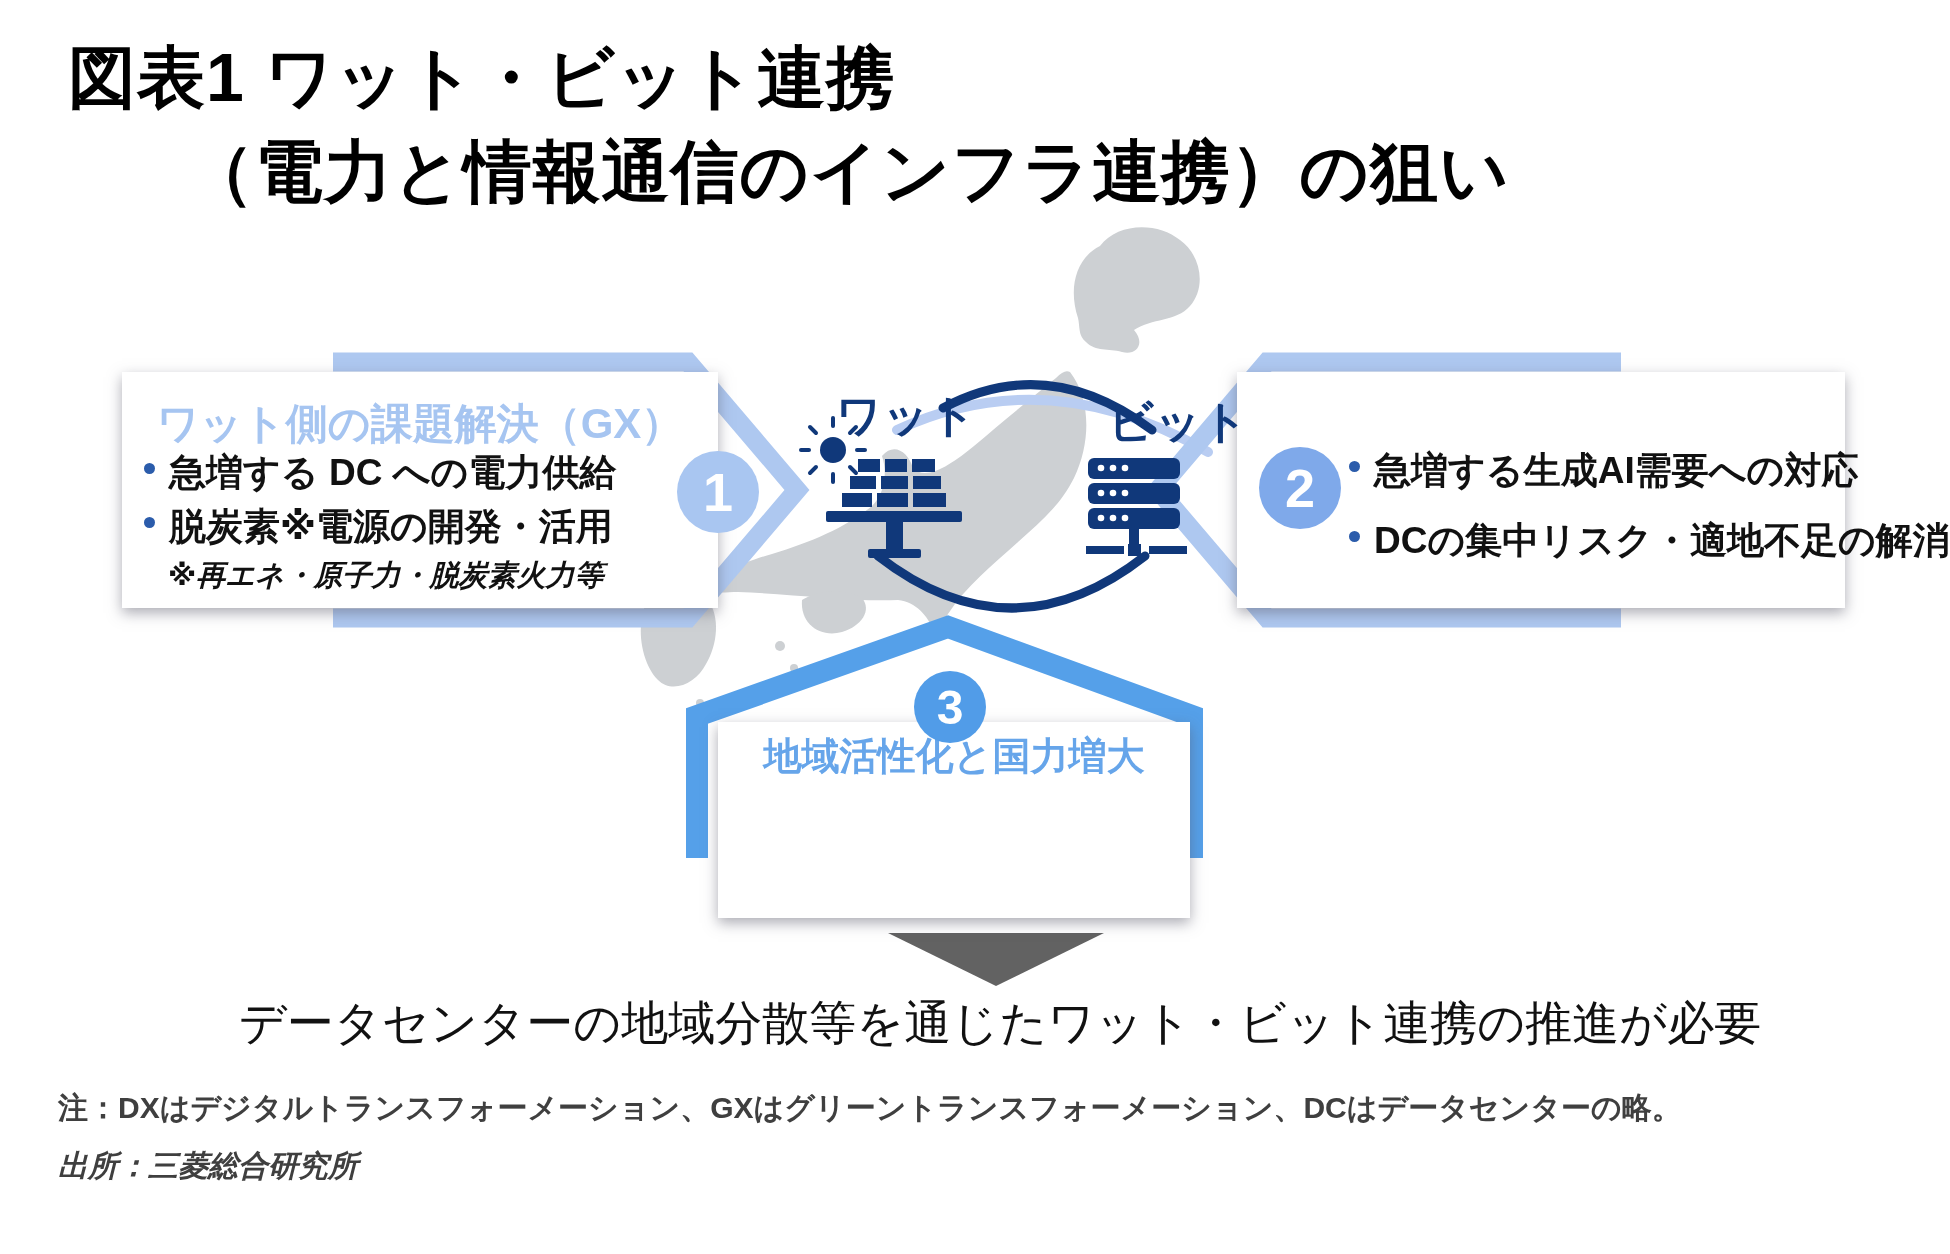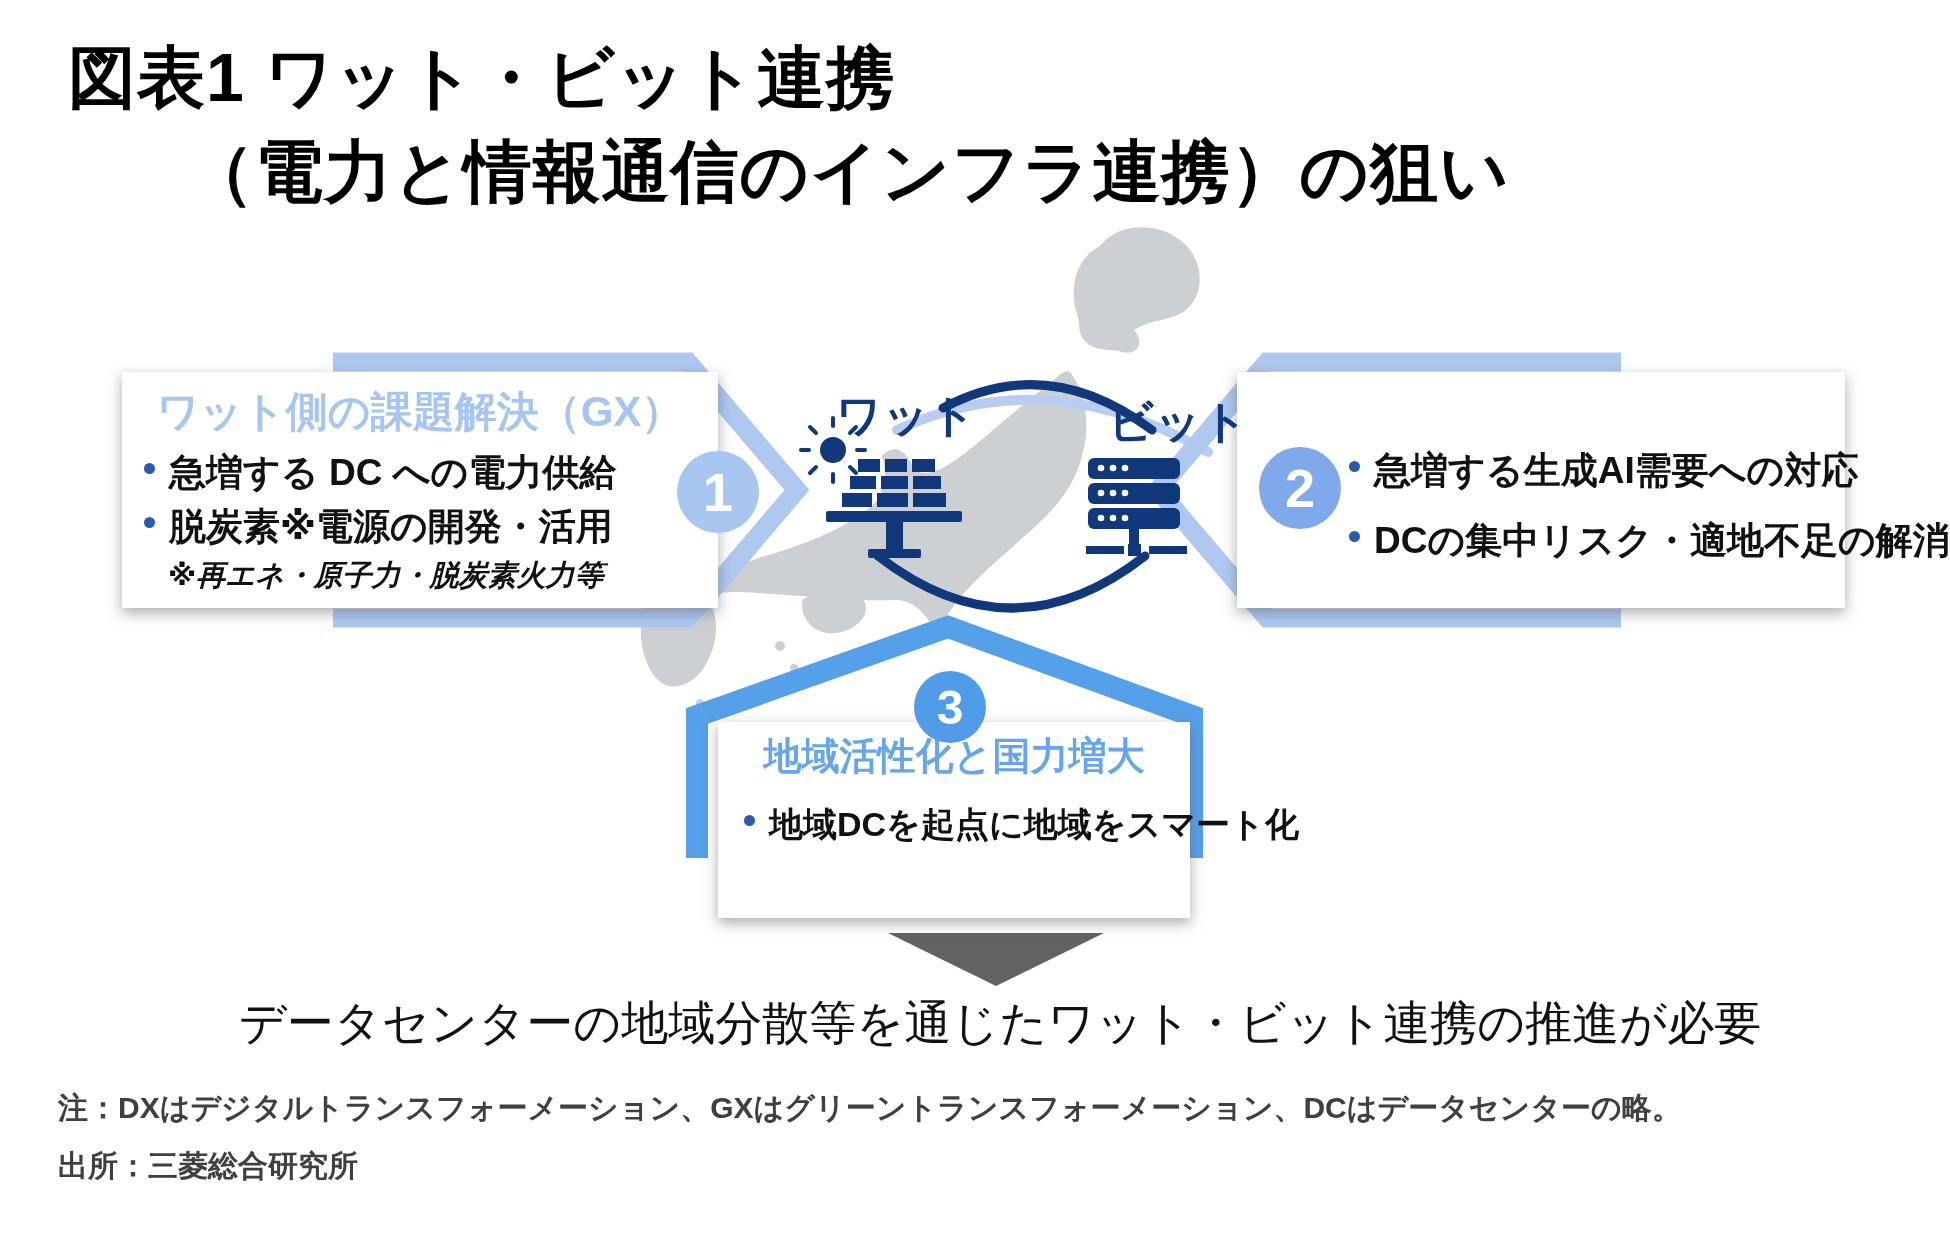--- a/index.html
+++ b/index.html
@@ -25,21 +25,21 @@
          line-height:94px;letter-spacing:1px;white-space:nowrap;}
   .title .line2{padding-left:118px;}
 
   .side-box{position:absolute;background:#ffffff;box-shadow:0 5px 13px rgba(90,90,105,.5);}
   .left-box{left:122px;top:372px;width:596px;height:236px;}
   .right-box{left:1237px;top:372px;width:608px;height:236px;}
   .region-white{left:718px;top:722px;width:472px;height:196px;}
 
   .box-header{position:absolute;left:0;right:0;text-align:center;font-weight:bold;
               font-size:42px;color:var(--headerblue);white-space:nowrap;}
-  .left-box .box-header,.right-box .box-header{top:12px;}
+  .left-box .box-header,.right-box .box-header{top:24px;}
   .region-white .box-header{top:9px;font-size:38px;color:var(--region-header);}
 
   .bullet{position:absolute;display:flex;align-items:flex-start;font-size:37px;font-weight:bold;
           color:var(--ink);white-space:nowrap;}
   .dot{flex:0 0 auto;width:11px;height:11px;border-radius:50%;background:#2b5cab;
        margin:15px 14px 0 0;}
   .region-white .bullet{font-size:34px;}
   .region-white .dot{margin-top:13px;}
   .sub-note{position:absolute;font-size:29px;font-weight:bold;color:var(--ink);white-space:nowrap;}
 
@@ -60,21 +60,21 @@
   .side-label{position:absolute;font-size:45px;font-weight:bold;color:var(--navy);
               letter-spacing:1px;white-space:nowrap;}
   .watt-label{left:836px;top:386px;}
   .bit-label{left:1108px;top:392px;}
 
   .conclusion{position:absolute;left:50px;top:992px;width:1900px;text-align:center;
               font-size:47px;font-weight:normal;color:var(--ink);white-space:nowrap;}
   .footnote{position:absolute;left:58px;top:1088px;font-size:30px;font-weight:bold;
             color:var(--notegray);white-space:nowrap;}
   .source{position:absolute;left:58px;top:1146px;font-size:30px;font-weight:bold;
-          color:var(--notegray);white-space:nowrap;}
+          color:var(--notegray);white-space:nowrap;font-style:italic;}
 </style>
 </head>
 <body>
 
 <div class="canvas">
 
   <svg class="svg-layer" viewBox="0 0 1950 1254">
 
     <g fill="var(--mapgray)">
       <path d="M1078 318 C1068 288 1076 258 1100 246 C1118 222 1158 222 1180 240 C1202 256 1206 288 1190 306 C1176 322 1152 318 1134 330 C1146 344 1136 356 1122 352 C1108 348 1096 352 1086 342 C1078 336 1080 326 1078 318 Z"></path>
@@ -174,24 +174,20 @@
       <span>急増する生成AI需要への対応</span>
     </div>
     <div class="bullet rb-b2">
       <span class="dot"></span>
       <span>DCの集中リスク・適地不足の解消</span>
     </div>
   </div>
 
   <div class="side-box region-white">
     <div class="box-header">地域活性化と国力増大</div>
-    <div class="bullet rg-b1">
-      <span class="dot"></span>
-      <span>地域DCを起点に地域をスマート化</span>
-    </div>
   </div>
 
   <div class="num-circle c1">1</div>
   <div class="num-circle c2">2</div>
   <div class="num-circle c3">3</div>
 
   <div class="side-label watt-label">ワット</div>
   <div class="side-label bit-label">ビット</div>
 
   <div class="conclusion">データセンターの地域分散等を通じたワット・ビット連携の推進が必要</div>

